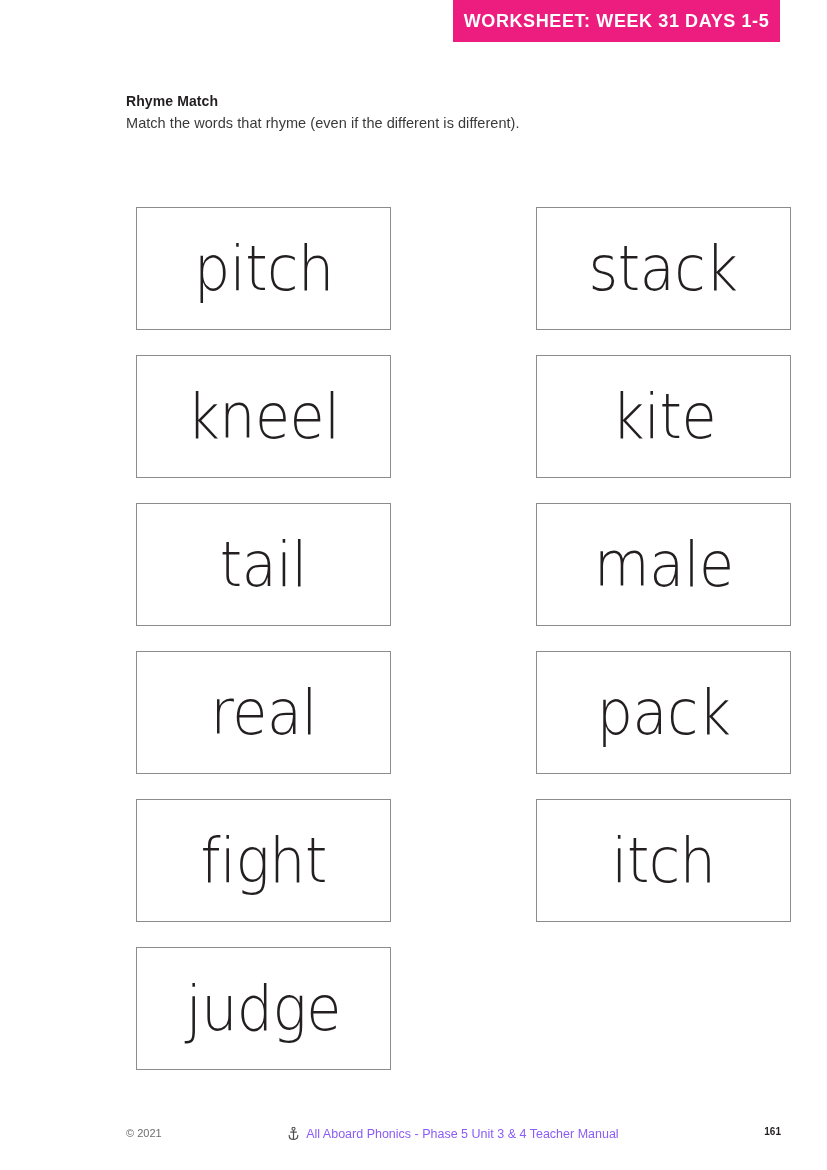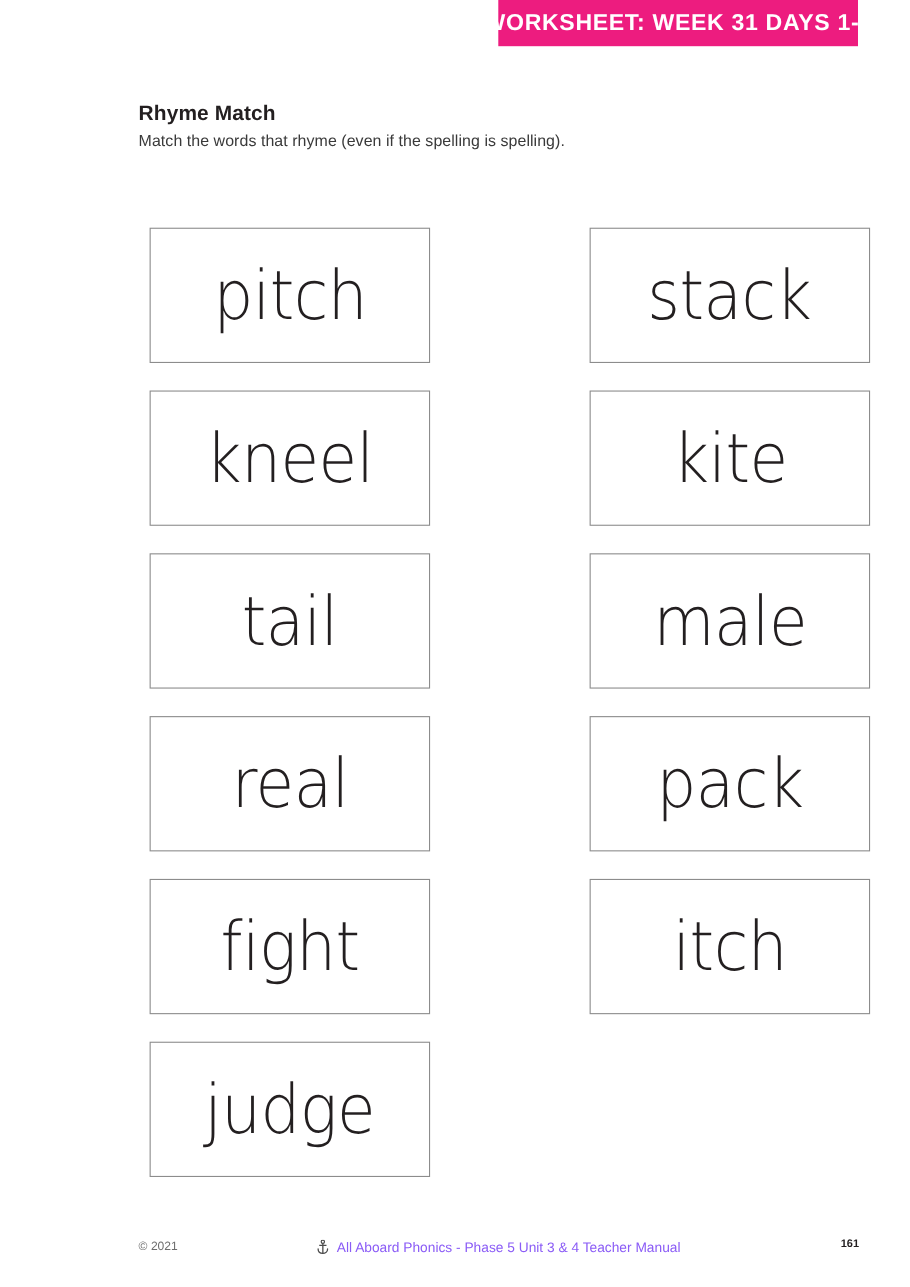--- a/index.html
+++ b/index.html
@@ -29,37 +29,37 @@
     width: 327px;
     height: 42px;
     background: #ED1C7F;
     display: flex;
     align-items: center;
     justify-content: center;
   }
   .banner-text {
     color: #ffffff;
     font-family: "Liberation Sans", sans-serif;
-    font-size: 21px;
+    font-size: 18px;
     font-weight: bold;
     letter-spacing: 0.6px;
     text-transform: uppercase;
     white-space: nowrap;
   }
 
   
   .title-block {
     position: absolute;
     left: 126px;
     top: 93px;
     width: 620px;
   }
   .worksheet-title {
     font-family: "Liberation Sans", sans-serif;
-    font-size: 19px;
+    font-size: 14px;
     font-weight: bold;
     color: #231f20;
     margin: 0 0 6px 0;
     letter-spacing: 0.1px;
   }
   .worksheet-subtitle {
     font-family: "Liberation Sans", sans-serif;
     font-size: 14.5px;
     font-weight: normal;
     color: #3a3a3a;
@@ -152,21 +152,21 @@
 <body>
 
 <div class="page">
 
   <div class="banner">
     <span class="banner-text">WORKSHEET: WEEK 31 DAYS 1-5</span>
   </div>
 
   <div class="title-block">
     <h1 class="worksheet-title">Rhyme Match</h1>
-    <p class="worksheet-subtitle">Match the words that rhyme (even if the spelling is spelling).</p>
+    <p class="worksheet-subtitle">Match the words that rhyme (even if the different is different).</p>
   </div>
 
   <div class="card-grid">
 
     <div class="card-row">
       <div class="word-card">
         <span class="word">pitch</span>
       </div>
       <div class="word-card">
         <span class="word">stack</span>

